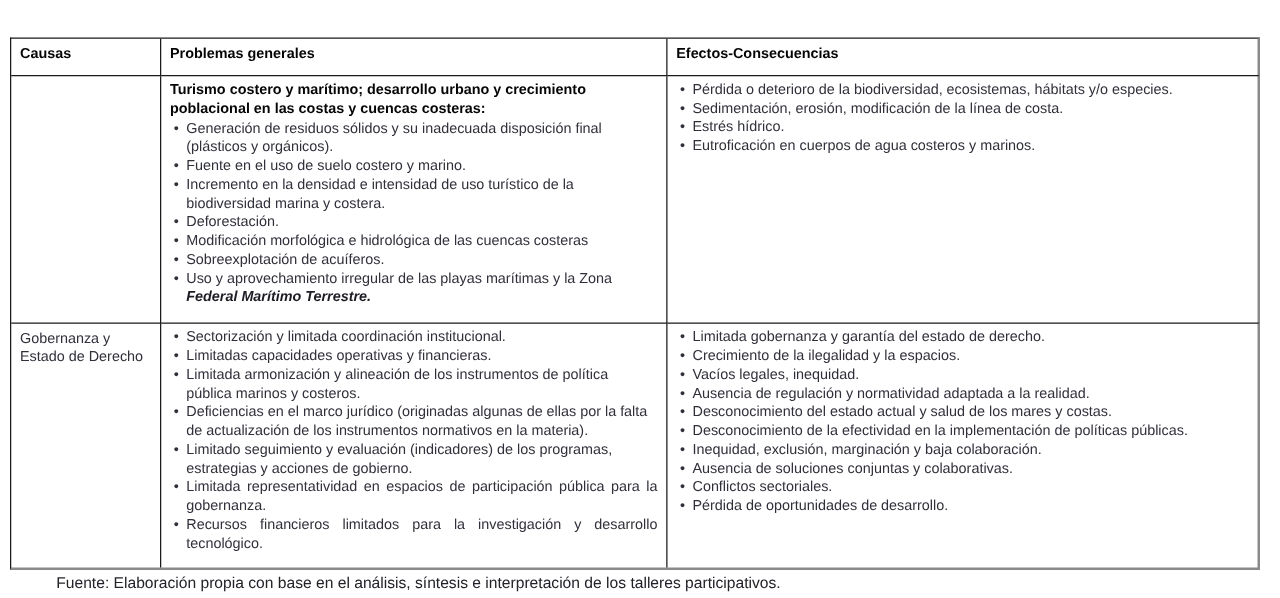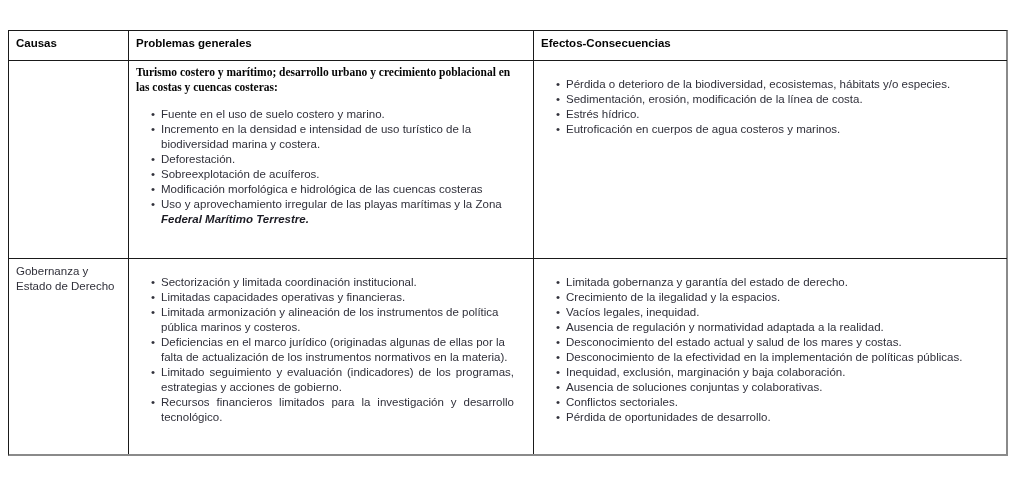--- a/index.html
+++ b/index.html
@@ -39,23 +39,23 @@
     font-weight:bold;color:#050505;
     font-size:11.5px;line-height:14px;
     padding:5px 7px;
   }
   .td{
     font-size:11.5px;line-height:15px;
     padding:4px 7px 0 7px;
   }
   .cell-title{
     margin:0 0 1px 0;
-    font-weight:bold;color:#050505;font-family:Liberation Serif, serif;
+    font-weight:bold;color:#050505;
   }
-  .list{margin:12px;}
+  .list{margin:0;}
   .li{
     position:relative;
     padding-left:13px;
     margin:0;
   }
   .li::before{
     content:"\2022";
     position:absolute;left:3px;top:0;
   }
   .li b{color:#1c1c24;font-style:italic;}
@@ -80,25 +80,26 @@
       <div class="th c1">Causas</div>
       <div class="th c2">Problemas generales</div>
       <div class="th c3">Efectos-Consecuencias</div>
     </div>
 
     <div class="tr row-0">
       <div class="td c1 causa"></div>
       <div class="td c2 problemas">
         <p class="cell-title">Turismo costero y marítimo; desarrollo urbano y crecimiento poblacional en las costas y cuencas costeras:</p>
         <div class="list">
+            <div class="li">Generación de residuos sólidos y su inadecuada disposición final (plásticos y orgánicos).</div>
             <div class="li">Fuente en el uso de suelo costero y marino.</div>
             <div class="li">Incremento en la densidad e intensidad de uso turístico de la biodiversidad marina y costera.</div>
             <div class="li">Deforestación.</div>
+            <div class="li">Modificación morfológica e hidrológica de las cuencas costeras</div>
             <div class="li">Sobreexplotación de acuíferos.</div>
-            <div class="li">Modificación morfológica e hidrológica de las cuencas costeras</div>
             <div class="li">Uso y aprovechamiento irregular de las playas marítimas y la Zona <b>Federal Marítimo Terrestre.</b></div>
           </div>
       </div>
       <div class="td c3 efectos">
         <div class="list">
             <div class="li">Pérdida o deterioro de la biodiversidad, ecosistemas, hábitats y/o especies.</div>
             <div class="li">Sedimentación, erosión, modificación de la línea de costa.</div>
             <div class="li">Estrés hídrico.</div>
             <div class="li">Eutroficación en cuerpos de agua costeros y marinos.</div>
           </div>
@@ -108,20 +109,21 @@
     <div class="tr row-1">
       <div class="td c1 causa">Gobernanza y Estado de Derecho</div>
       <div class="td c2 problemas">
 
         <div class="list">
             <div class="li">Sectorización y limitada coordinación institucional.</div>
             <div class="li">Limitadas capacidades operativas y financieras.</div>
             <div class="li">Limitada armonización y alineación de los instrumentos de política pública marinos y costeros.</div>
             <div class="li">Deficiencias en el marco jurídico (originadas algunas de ellas por la falta de actualización de los instrumentos normativos en la materia).</div>
             <div class="li">Limitado seguimiento y evaluación (indicadores) de los programas, estrategias y acciones de gobierno.</div>
+            <div class="li">Limitada representatividad en espacios de participación pública para la gobernanza.</div>
             <div class="li">Recursos financieros limitados para la investigación y desarrollo tecnológico.</div>
           </div>
       </div>
       <div class="td c3 efectos">
         <div class="list">
             <div class="li">Limitada gobernanza y garantía del estado de derecho.</div>
             <div class="li">Crecimiento de la ilegalidad y la espacios.</div>
             <div class="li">Vacíos legales, inequidad.</div>
             <div class="li">Ausencia de regulación y normatividad adaptada a la realidad.</div>
             <div class="li">Desconocimiento del estado actual y salud de los mares y costas.</div>
@@ -129,14 +131,15 @@
             <div class="li">Inequidad, exclusión, marginación y baja colaboración.</div>
             <div class="li">Ausencia de soluciones conjuntas y colaborativas.</div>
             <div class="li">Conflictos sectoriales.</div>
             <div class="li">Pérdida de oportunidades de desarrollo.</div>
           </div>
       </div>
     </div>
 
   </section>
 
+  <p class="source">Fuente: Elaboración propia con base en el análisis, síntesis e interpretación de los talleres participativos.</p>
 
 </div>
 
 </body></html>

